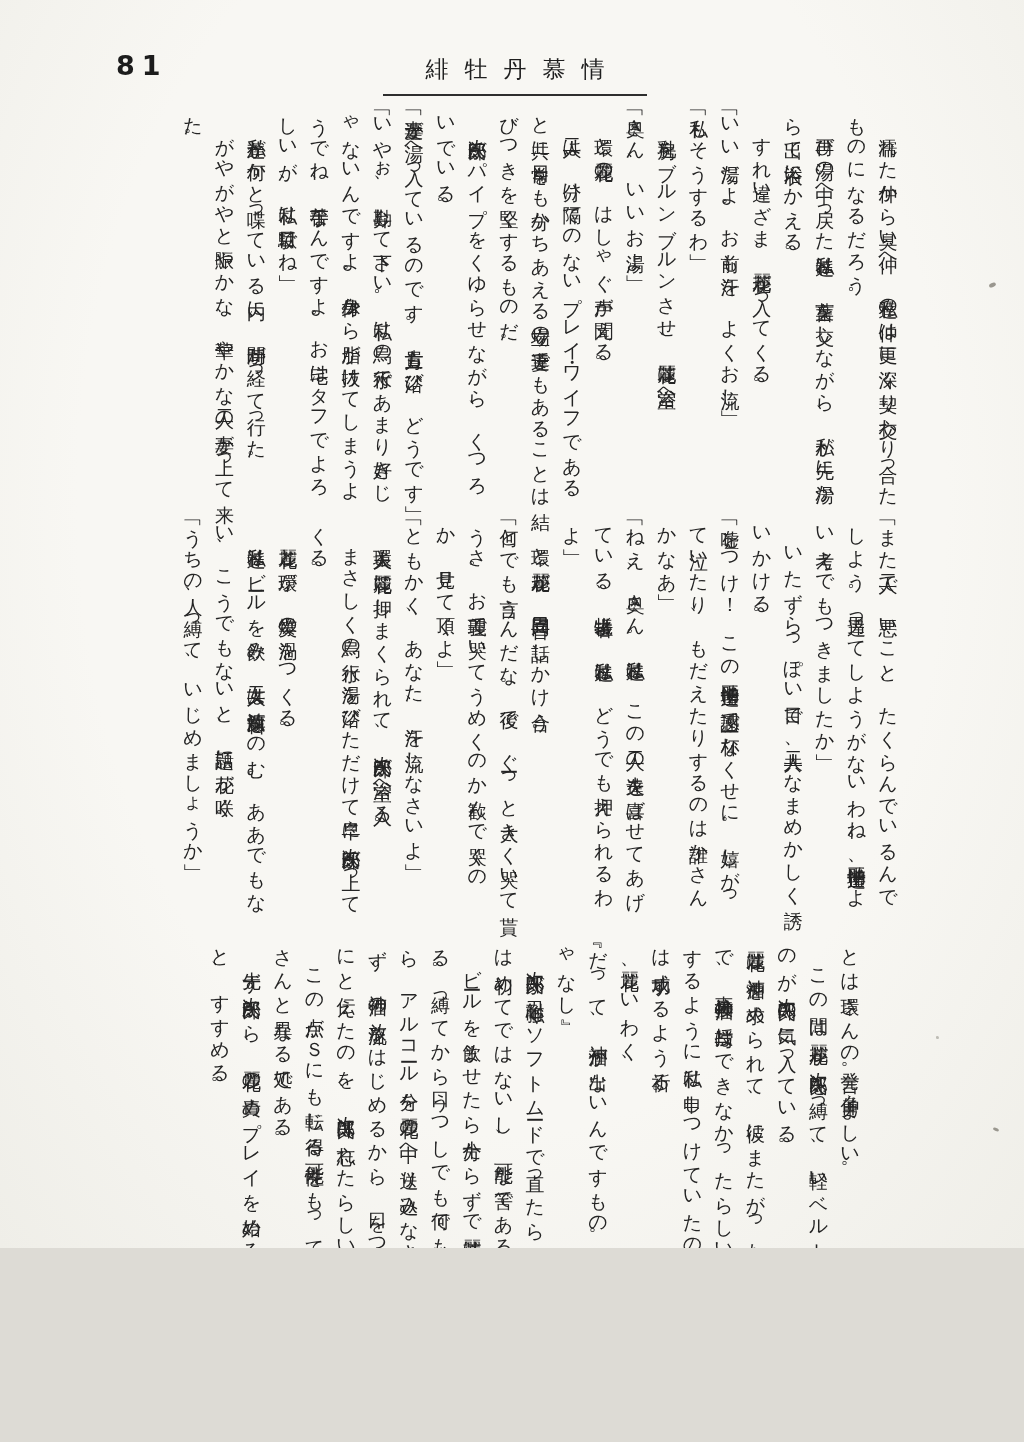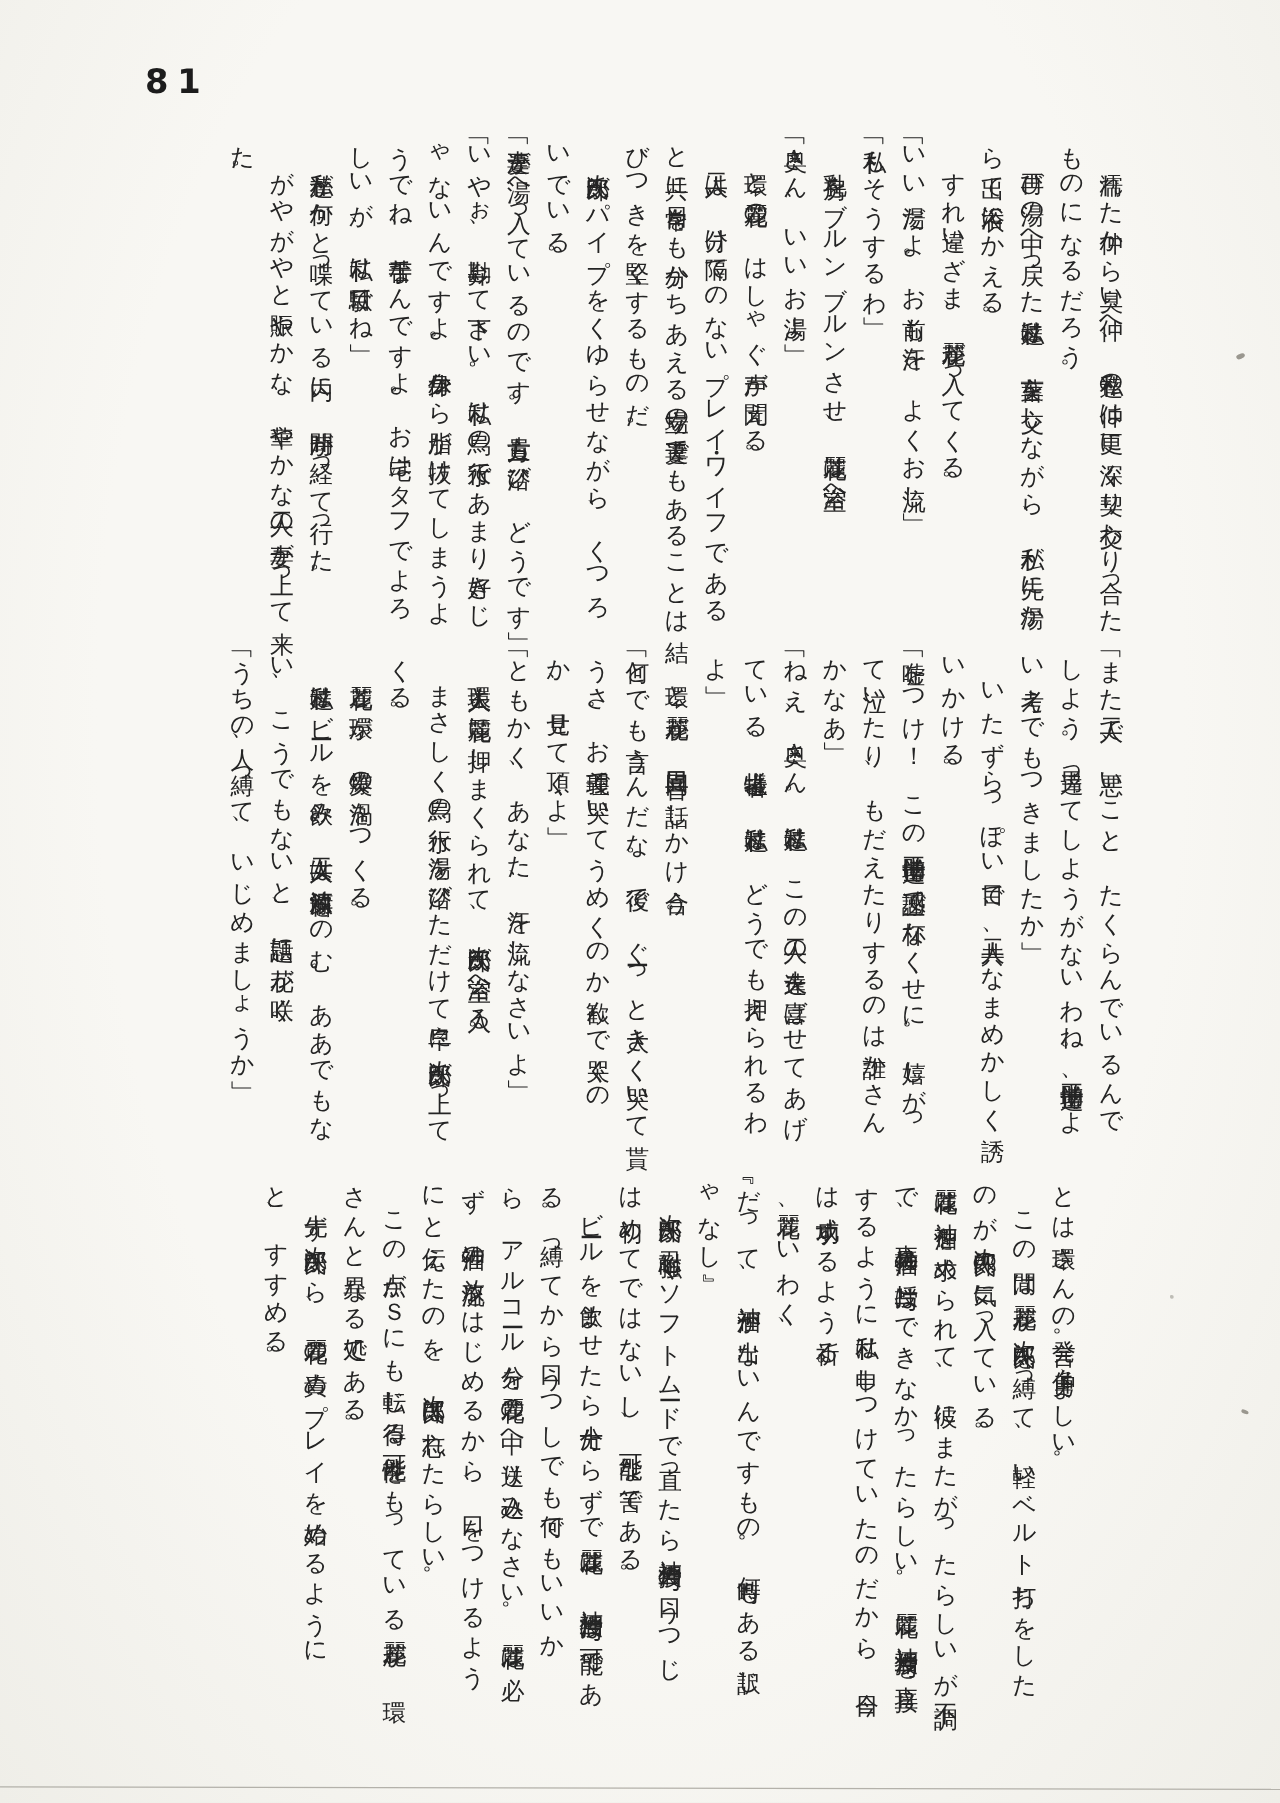--- a/index.html
+++ b/index.html
@@ -2,21 +2,21 @@
 <html><head>
 <meta charset="utf-8">
 <style>
   html,body{margin:0;padding:0;}
   body{
     width:1024px;height:1442px;
     background:#dddbd5;
     font-family:"DejaVu Serif","Liberation Serif",serif;
   }
   .page{
-    position:relative;width:1024px;height:1442px;overflow:hidden;
+    position:relative;width:1024px;height:1248px;overflow:hidden;
     background:#f6f5f0;
     background-image:radial-gradient(ellipse at 50% 40%, #f8f7f3 60%, #efeee8 100%);
     color:#232323;
   }
   .page-number{
     position:absolute;left:116px;top:50px;
     font-size:27px;font-weight:bold;letter-spacing:7px;
     font-family:"DejaVu Sans","Liberation Sans",sans-serif;
     color:#1c1c1c;
   }
@@ -48,20 +48,23 @@
   .speck{position:absolute;background:#9a978f;border-radius:40% 60% 50% 50%;}
   .speck-1{left:989px;top:283px;width:7px;height:4px;transform:rotate(-25deg);}
   .speck-2{left:993px;top:1128px;width:6px;height:3px;transform:rotate(20deg);}
   .speck-3{left:936px;top:1036px;width:3px;height:3px;opacity:.6;}
 </style>
 </head>
 <body>
 
 <div class="page">
   <div class="page-number">81</div>
+  <div class="title-wrap">
+    <span class="title">緋牡丹慕情</span>
+  </div>
 
   <div class="band band-1">
       <p class="indent">濡れた仲から臭い仲へ、私達の仲は更に深く契り交わり合ったものになるだろう。</p>
       <p class="indent">再び湯の中へ戻った私達は、言葉を交しながら、私が先に湯から出て浴衣にかえる。</p>
       <p class="indent">すれ違いざま、麗花が入ってくる。</p>
       <p>「いい湯だよ。お前も汗を、よくお流し」</p>
       <p>「私もそうするわ」</p>
       <p class="indent">乳房をブルンブルンさせ、麗花は浴室へ。</p>
       <p>「奥さん、いいお湯よ」</p>
       <p class="indent">環と麗花の、はしゃぐ声が聞える。</p>

